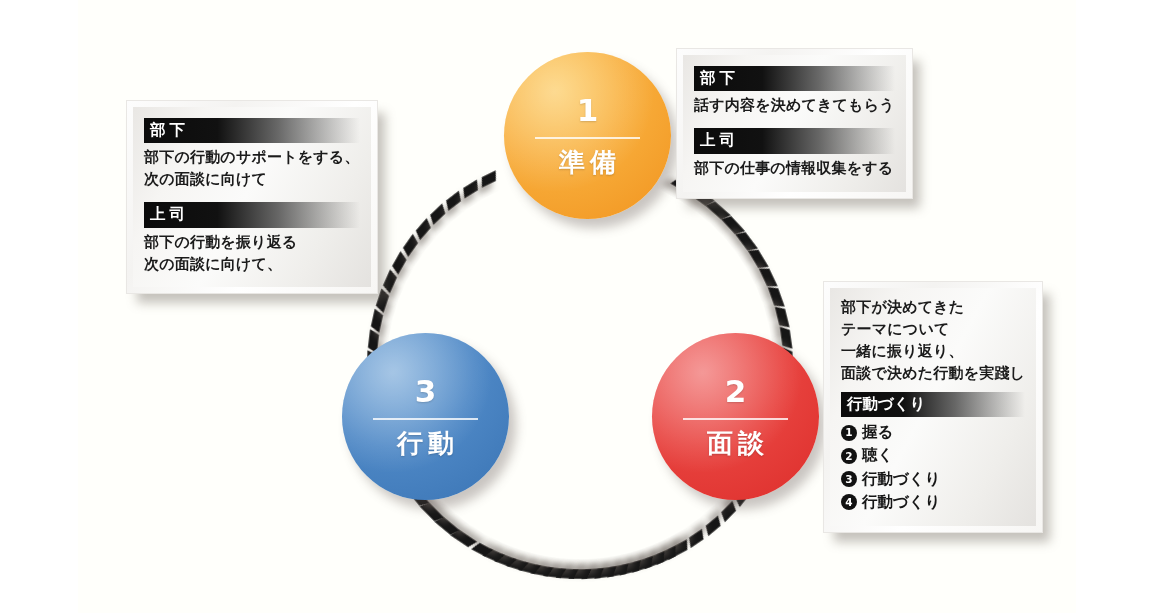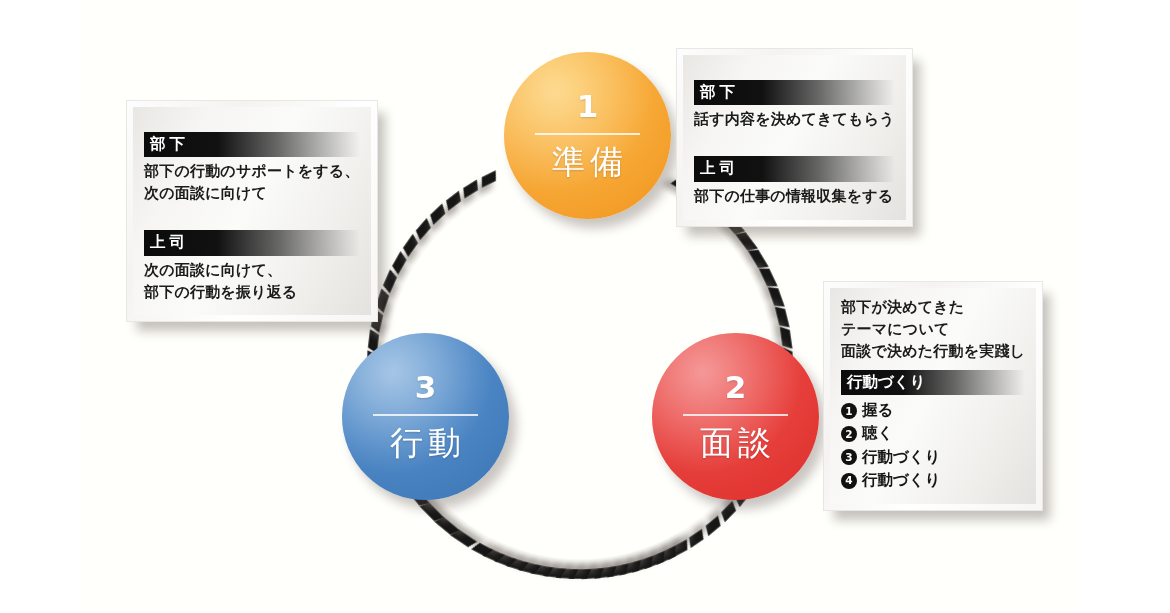--- a/index.html
+++ b/index.html
@@ -12,42 +12,42 @@
   .node{position:absolute;border-radius:50%;display:flex;flex-direction:column;
         align-items:center;justify-content:center;color:#fff;
         box-shadow:7px 9px 11px rgba(90,80,75,.33);}
   .node::after{content:"";position:absolute;inset:0;border-radius:50%;
         background:radial-gradient(circle at 30% 24%,rgba(255,255,255,.38),rgba(255,255,255,0) 58%);
         pointer-events:none;}
   .node .num{font-size:31px;font-weight:600;line-height:1;letter-spacing:0;
         text-shadow:0 1px 2px rgba(0,0,0,.16);position:relative;z-index:2;}
   .node .rule{width:63%;height:2px;background:rgba(255,255,255,.80);margin:11px 0 9px;
         position:relative;z-index:2;}
-  .node .name{font-size:33px;font-weight:400;letter-spacing:5px;text-indent:5px;line-height:1.1;
+  .node .name{font-size:26px;font-weight:700;letter-spacing:5px;text-indent:5px;line-height:1.1;
         text-shadow:0 1px 2px rgba(0,0,0,.18);position:relative;z-index:2;}
 
   #node-1{left:504px;top:52px;width:167px;height:167px;
      background:radial-gradient(circle at 32% 22%,#fcc44e 0%,#f8ae3c 42%,#f1941f 100%);}
   #node-2{left:652px;top:333px;width:167px;height:167px;
      background:radial-gradient(circle at 32% 22%,#ee5a58 0%,#e8433f 45%,#dd2e2b 100%);}
   #node-3{left:342px;top:333px;width:167px;height:167px;
      background:radial-gradient(circle at 32% 22%,#6fa3d6 0%,#4e88c6 45%,#3a74b4 100%);}
 
   
   .arc{position:absolute;left:0;top:0;width:1170px;height:613px;pointer-events:none;}
 
   
   .box{position:absolute;padding:6px;
        background:linear-gradient(122deg,#fdfdfd 0%,#f4f3f1 30%,#ffffff 62%,#f7f6f4 100%);
        border:1px solid #e9e7e4;
        box-shadow:9px 11px 10px -2px rgba(110,102,96,.40);}
   .box-inner{background:linear-gradient(118deg,#e9e7e4 0%,#f6f5f3 22%,#fbfbfa 48%,#efeeeb 78%,#e4e2df 100%);
        padding:9px 11px 12px;}
   .tag{display:block;font-size:15.5px;font-weight:700;color:#fff;line-height:1.32;
-       padding:2px 4px 3px 5px;margin:16px 0 4px;letter-spacing:4px;text-indent:1px;
+       padding:2px 4px 3px 5px;margin:2px 0 4px;letter-spacing:4px;text-indent:1px;
        background:linear-gradient(90deg,#0b0b0b 0%,#111 34%,rgba(25,25,25,.65) 62%,rgba(40,40,40,0) 100%);}
   .tag.tight{letter-spacing:0;}
   .ln{font-size:15px;font-weight:700;color:#1b1b1b;line-height:1.46;white-space:nowrap;letter-spacing:.2px;}
   .gap{height:9px;}
   .steps{margin-top:3px;}
   .step{display:flex;align-items:center;gap:5px;font-size:15.5px;font-weight:700;color:#161616;line-height:1.5;}
   .bul{display:inline-flex;align-items:center;justify-content:center;
        width:16px;height:16px;border-radius:50%;background:#111;color:#fff;
        font-size:10.5px;font-weight:700;flex:0 0 16px;line-height:1;}
 
@@ -273,39 +273,40 @@
     <div class="name">行動</div>
   </div>
 
   <div class="box" id="box-left">
     <div class="box-inner">
       <div class="tag">部下</div>
       <div class="ln">部下の行動のサポートをする、</div>
       <div class="ln">次の面談に向けて</div>
       <div class="gap"></div>
       <div class="tag">上司</div>
+      <div class="ln">部下の行動を振り返る</div>
       <div class="ln">次の面談に向けて、</div>
-      <div class="ln">部下の行動を振り返る</div>
     </div>
   </div>
 
   <div class="box" id="box-top">
     <div class="box-inner">
       <div class="tag">部下</div>
       <div class="ln">話す内容を決めてきてもらう</div>
       <div class="gap"></div>
       <div class="tag">上司</div>
       <div class="ln">部下の仕事の情報収集をする</div>
     </div>
   </div>
 
   <div class="box" id="box-right">
     <div class="box-inner">
       <div class="ln">部下が決めてきた</div>
       <div class="ln">テーマについて</div>
+      <div class="ln">一緒に振り返り、</div>
       <div class="ln">面談で決めた行動を実踐し</div>
       <div class="tag tight" style="margin-top:7px;">行動づくり</div>
       <div class="steps" id="steps-list">
           <div class="step">
             <span class="bul">1</span>
             <span>握る</span>
           </div>
           <div class="step">
             <span class="bul">2</span>
             <span>聴く</span>

